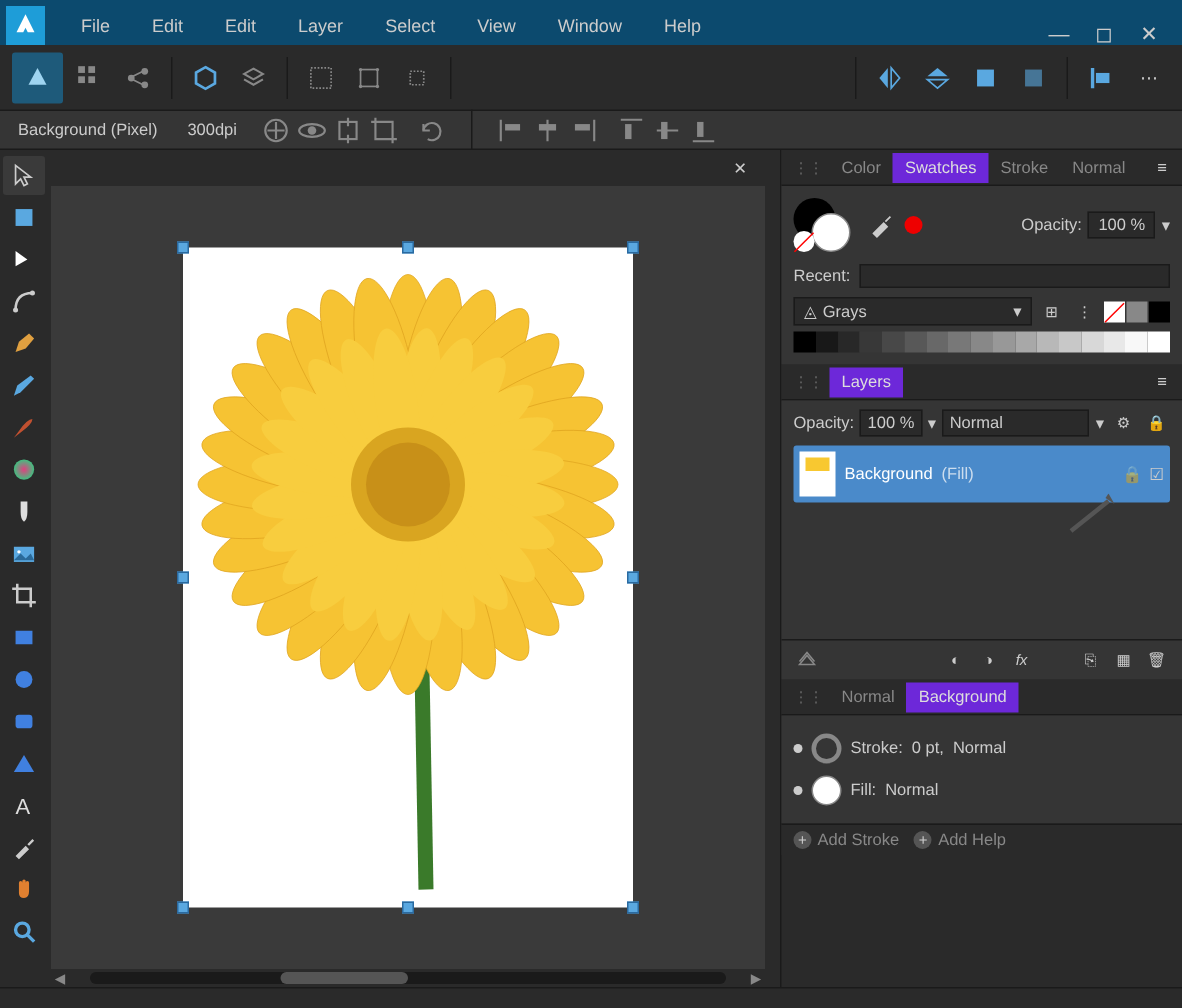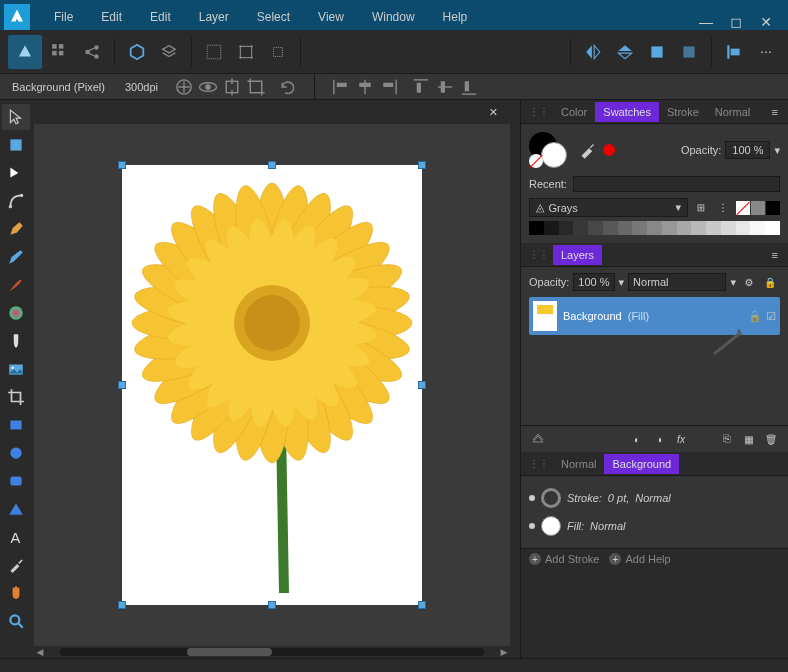--- a/index.html
+++ b/index.html
@@ -100,21 +100,21 @@
 .layer-thumb-inner { width: 16px; height: 22px; background: linear-gradient(#f8c830 40%, #fff 40%); }
 .layer-name { color: #fff; font-size: 11px; }
 .layer-type { color: #cde; font-size: 11px; }
 .layer-icons { margin-left: auto; display: flex; gap: 4px; }
 .layer-area { height: 52px; }
 
 .effects-bar { display: flex; align-items: center; gap: 4px; padding: 4px 8px; background: #353535; border-top: 1px solid #1a1a1a; }
 .effects-bar .spacer { flex: 1; }
 
 .appearance-body { padding: 8px; background: #353535; font-size: 11px; }
-.app-row { display: flex; align-items: center; gap: 6px; padding: 4px 0; font-style: italic; }
+.app-row { display: flex; align-items: center; gap: 6px; padding: 4px 0; }
 .app-dot { width: 6px; height: 6px; background: #ccc; border-radius: 50%; }
 .app-circle { width: 20px; height: 20px; border-radius: 50%; border: 3px solid #888; }
 .app-circle.fill { background: #fff; border: 1px solid #888; }
 
 
 .statusbar { height: 14px; background: #2a2a2a; border-top: 1px solid #1a1a1a; }
 .add-bar { padding: 4px 8px; background: #2a2a2a; border-top: 1px solid #1a1a1a; display: flex; gap: 10px; font-size: 11px; color: #888; }
 .add-btn { display: flex; align-items: center; gap: 4px; cursor: pointer; }
 .add-plus { width: 12px; height: 12px; border-radius: 50%; background: #555; color: #ccc; display: flex; align-items: center; justify-content: center; font-size: 10px; }
 

